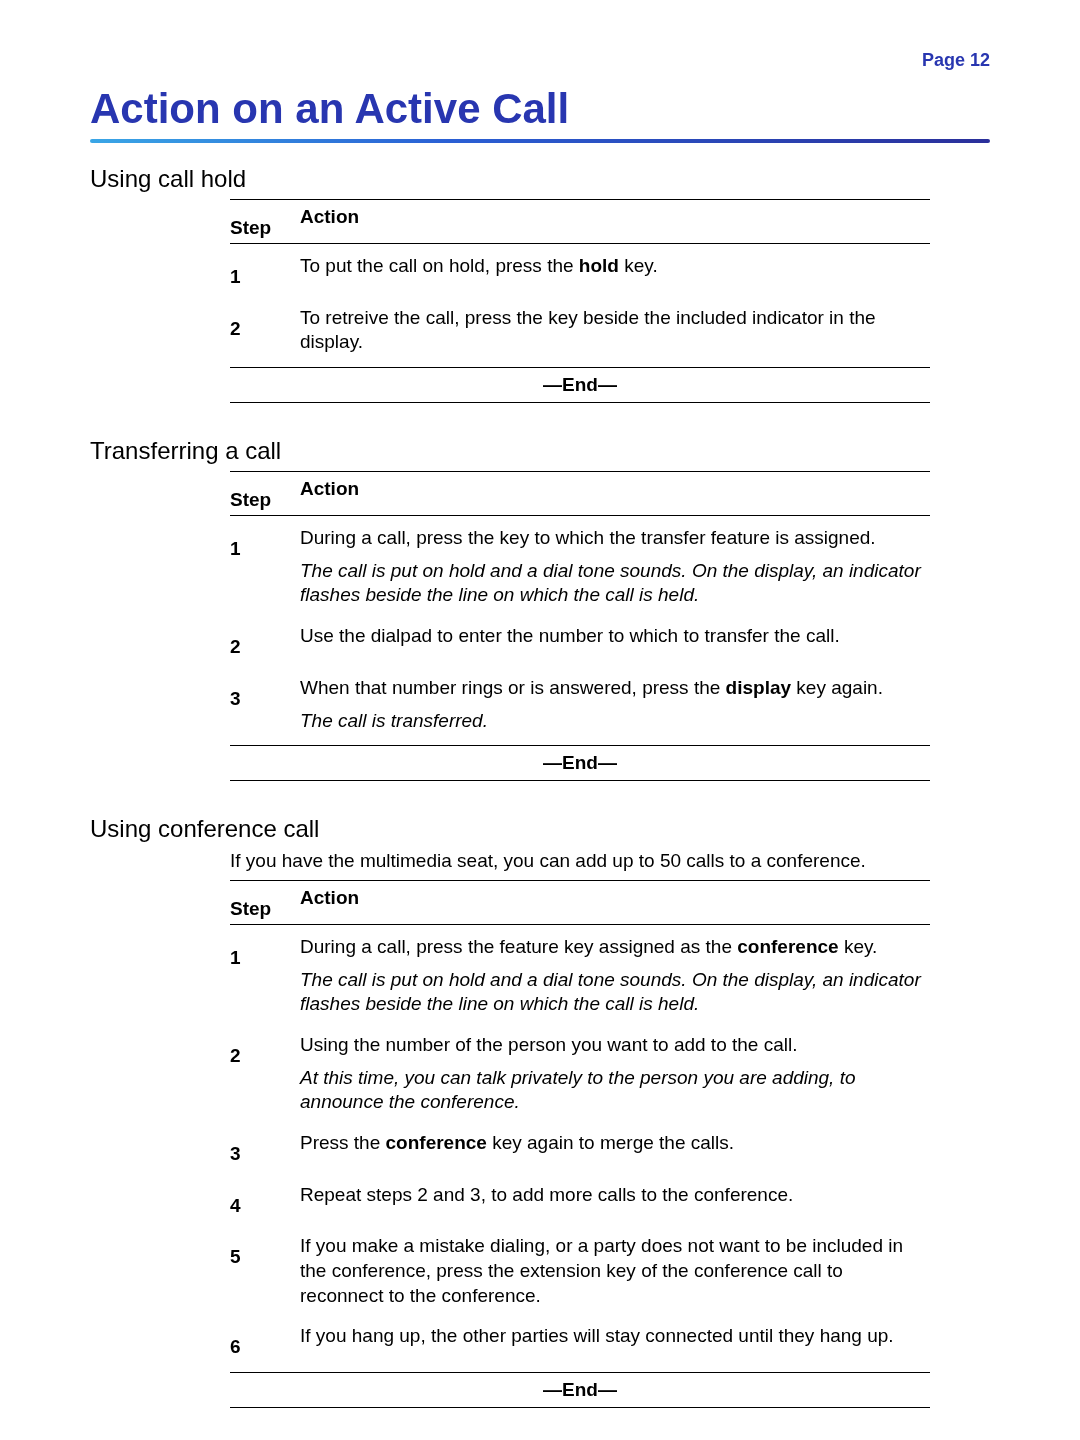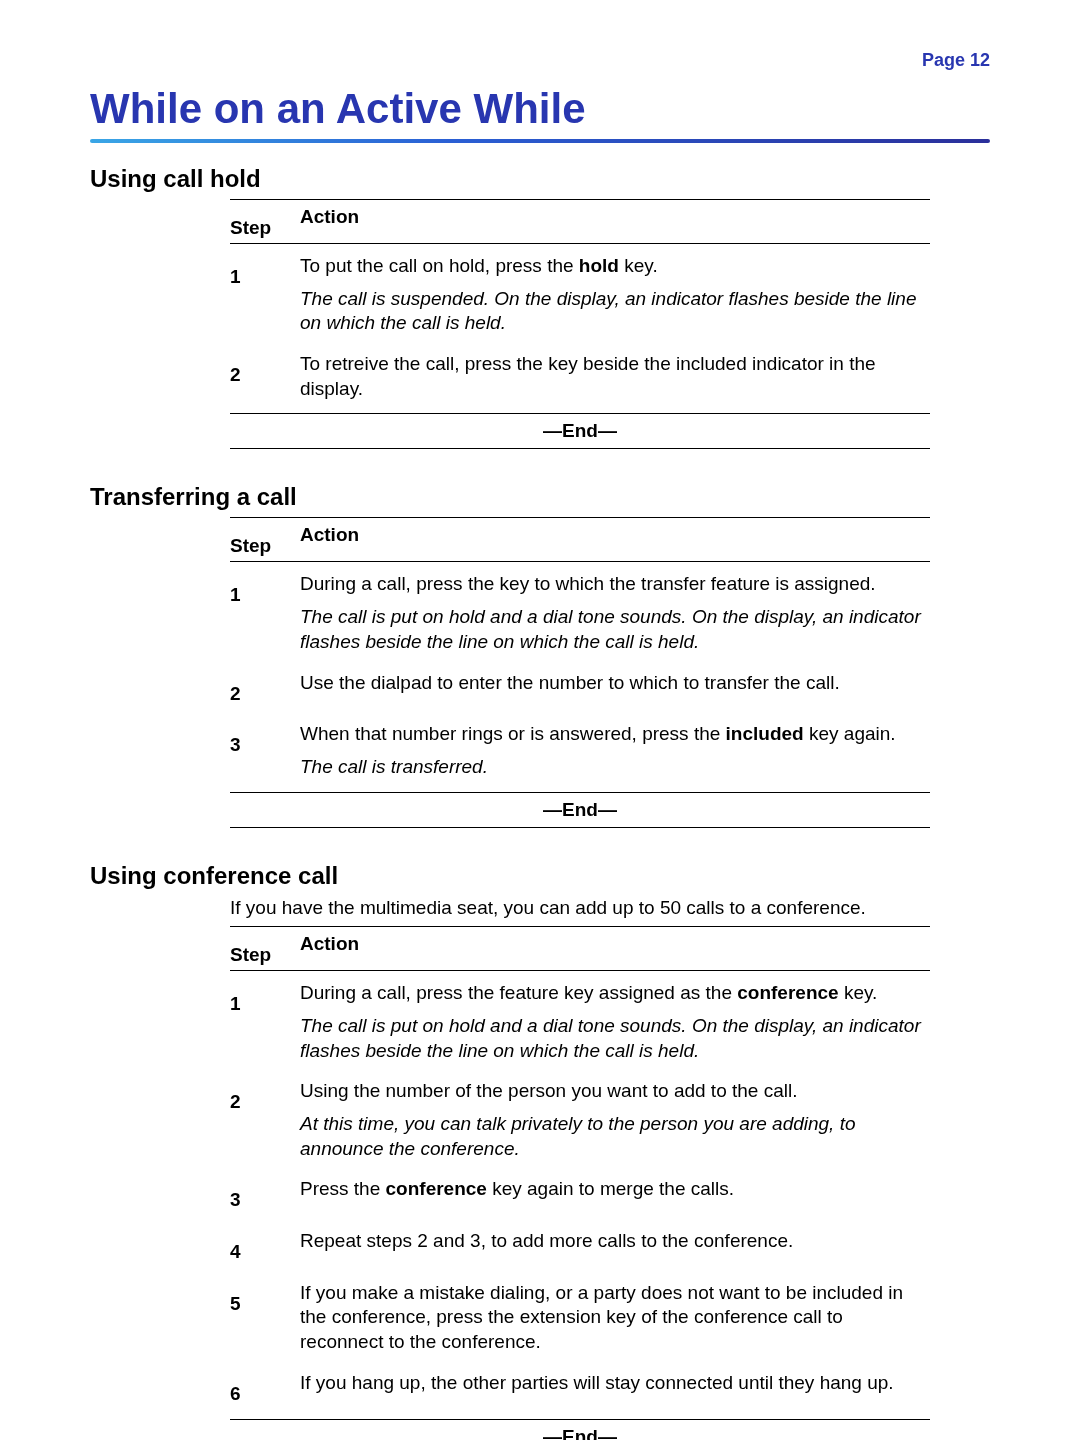--- a/index.html
+++ b/index.html
@@ -30,21 +30,21 @@
   }
   .title-underline {
     height: 4px;
     width: 100%;
     background: linear-gradient(to right, #3aa6e6 0%, #2a5fd4 40%, #2a2f9a 100%);
     border-radius: 2px;
     margin-bottom: 22px;
   }
   .section-heading {
     font-size: 24px;
-    font-weight: bold;
+    font-weight: normal;
     margin: 12px 0 6px 0;
   }
   .section-intro {
     margin: 2px 0 6px 140px;
     font-size: 19px;
     line-height: 1.3;
   }
   .step-table {
     margin-left: 140px;
     width: 700px;
@@ -97,37 +97,36 @@
   .section-gap {
     height: 18px;
   }
   b { font-weight: bold; }
 </style>
 </head>
 <body>
 
 <div class="page-number">Page 12</div>
 
-<h1 class="title">While on an Active While</h1>
+<h1 class="title">Action on an Active Call</h1>
 <div class="title-underline"></div>
 
 <div id="sections-container">
     <div class="section-heading">Using call hold</div>
     <div class="step-table">
       <hr class="rule">
       <div class="head-row">
         <div class="col-step">Step</div>
         <div class="col-action">Action</div>
       </div>
       <hr class="rule-thin">
       <div class="step-row">
         <div class="col-step">1</div>
         <div class="col-action">
           <div>To put the call on hold, press the <b>hold</b> key.</div>
-          <div class="note">The call is suspended. On the display, an indicator flashes beside the line on which the call is held.</div>
         </div>
       </div>
       <div class="step-row">
         <div class="col-step">2</div>
         <div class="col-action">
           <div>To retreive the call, press the key beside the included indicator in the display.</div>
         </div>
       </div>
       <hr class="rule">
     </div>
@@ -153,21 +152,21 @@
       </div>
       <div class="step-row">
         <div class="col-step">2</div>
         <div class="col-action">
           <div>Use the dialpad to enter the number to which to transfer the call.</div>
         </div>
       </div>
       <div class="step-row">
         <div class="col-step">3</div>
         <div class="col-action">
-          <div>When that number rings or is answered, press the <b>included</b> key again.</div>
+          <div>When that number rings or is answered, press the <b>display</b> key again.</div>
           <div class="note">The call is transferred.</div>
         </div>
       </div>
       <hr class="rule">
     </div>
     <div class="end-block">—End—</div>
     <div class="step-table">
       <hr class="rule">
     </div>
     <div class="section-gap"></div>

